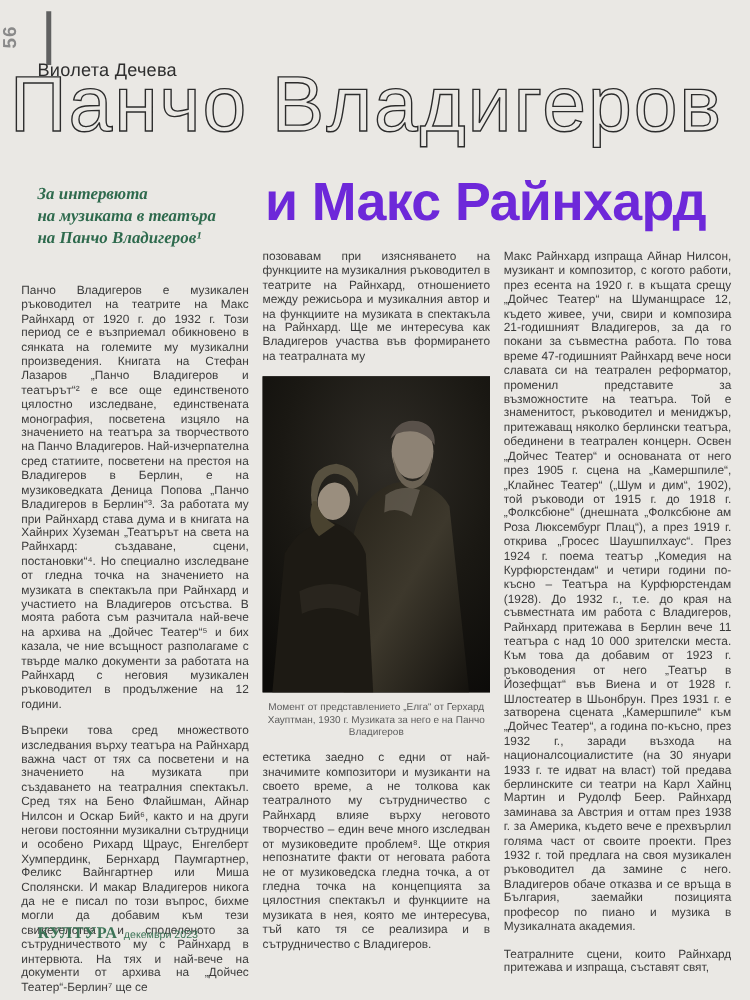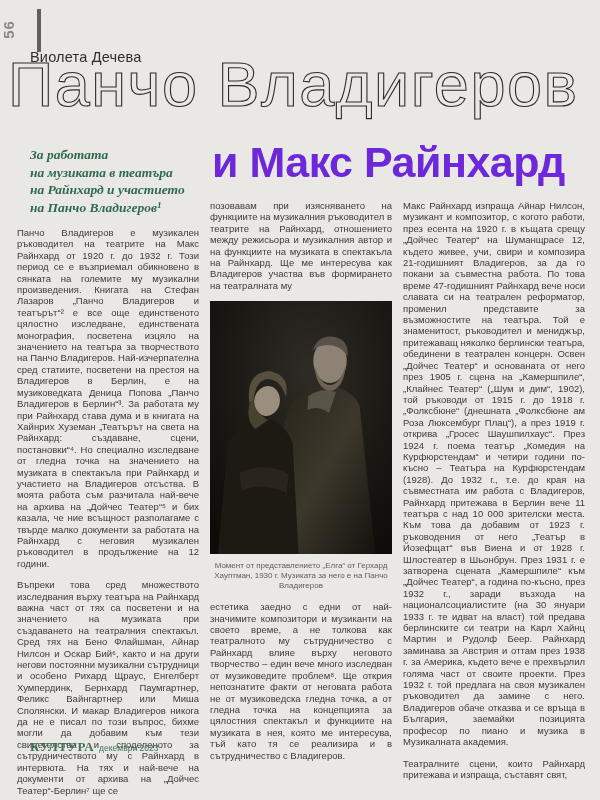--- a/index.html
+++ b/index.html
@@ -80,23 +80,22 @@
 
   <div class="pageno">56</div>
   <div class="pageno-bar"></div>
 
   <div class="author">Виолета Дечева</div>
 
   <div class="title-thin">Панчо Владигеров</div>
   <div class="title-bold">и Макс Райнхард</div>
 
   <div class="subtitle">
-    <div>За работата</div>
+    <div>За интервюта</div>
     <div>на музиката в театъра</div>
-    <div>на Райнхард и участието</div>
     <div>на Панчо Владигеров¹</div>
   </div>
 
   <div class="cols">
 
     <div class="col first">
       <p>Панчо Владигеров е музикален ръководител на театрите на Макс Райнхард от 1920 г. до 1932 г. Този период се е възприемал обикновено в сянката на големите му музикални произведения. Книгата на Стефан Лазаров „Панчо Владигеров и театърът“² е все още единственото цялостно изследване, единствената монография, посветена изцяло на значението на театъра за творчеството на Панчо Владигеров. Най-изчерпателна сред статиите, посветени на престоя на Владигеров в Берлин, е на музиковедката Деница Попова „Панчо Владигеров в Берлин“³. За работата му при Райнхард става дума и в книгата на Хайнрих Хуземан „Театърът на света на Райнхард: създаване, сцени, постановки“⁴. Но специално изследване от гледна точка на значението на музиката в спектакъла при Райнхард и участието на Владигеров отсъства. В моята работа съм разчитала най-вече на архива на „Дойчес Театер“⁵ и бих казала, че ние всъщност разполагаме с твърде малко документи за работата на Райнхард с неговия музикален ръководител в продължение на 12 години.</p>
       <p>Въпреки това сред множеството изследвания върху театъра на Райнхард важна част от тях са посветени и на значението на музиката при създаването на театралния спектакъл. Сред тях на Бено Флайшман, Айнар Нилсон и Оскар Бий⁶, както и на други негови постоянни музикални сътрудници и особено Рихард Щраус, Енгелберт Хумпердинк, Бернхард Паумгартнер, Феликс Вайнгартнер или Миша Сполянски. И макар Владигеров никога да не е писал по този въпрос, бихме могли да добавим към тези свидетелства и споделеното за сътрудничеството му с Райнхард в интервюта. На тях и най-вече на документи от архива на „Дойчес Театер“-Берлин⁷ ще се</p>
     </div>
 

